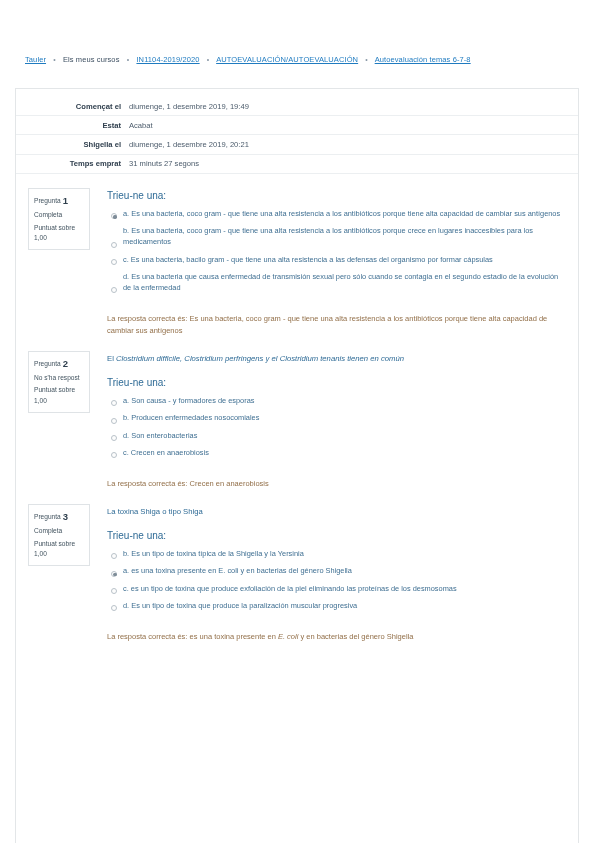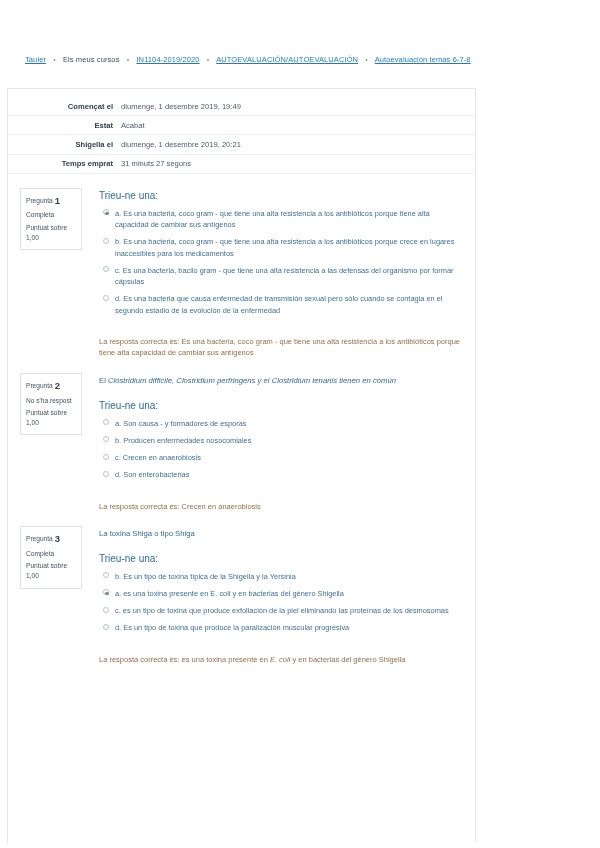--- a/index.html
+++ b/index.html
@@ -33,22 +33,22 @@
     color: #8b9aa8;
     padding: 0 5px;
     font-size: 7px;
     position: relative;
     top: -.5px;
   }
 
   
   .page-card {
     position: absolute;
-    left: 7px; top: 88px;
-    width: 469px; height: 755px;
+    left: 15px; top: 88px;
+    width: 564px; height: 755px;
     background: #ffffff;
     border: 1px solid #e3e6e8;
     border-bottom: none;
   }
 
   
   .summary {
     margin: 8px 0 0 0;
     width: 100%;
     border-collapse: collapse;
@@ -116,21 +116,21 @@
 
   .prompt {
     font-size: 10px;
     color: #2f6b96;
     margin-bottom: 7px;
   }
 
   .answers { }
   .ans {
     display: flex;
-    align-items: flex-start;
+    align-items: flex-end;
     font-size: 7.4px;
     color: #3f6f92;
     line-height: 1.52;
     margin-bottom: 6px;
   }
   .radio {
     flex: 0 0 auto;
     width: 6px; height: 6px;
     border: 1px solid #b9c2c9;
     border-radius: 50%;
@@ -242,25 +242,25 @@
         <div class="ans">
           <span class="radio"></span>
           <span class="atext"><span>a.</span>&nbsp;<span>Son causa - y formadores de esporas</span></span>
         </div>
         <div class="ans">
           <span class="radio"></span>
           <span class="atext"><span>b.</span>&nbsp;<span>Producen enfermedades nosocomiales</span></span>
         </div>
         <div class="ans">
           <span class="radio"></span>
+          <span class="atext"><span>d.</span>&nbsp;<span>Son enterobacterias</span></span>
+        </div>
+        <div class="ans">
+          <span class="radio"></span>
           <span class="atext"><span>c.</span>&nbsp;<span>Crecen en anaerobiosis</span></span>
-        </div>
-        <div class="ans">
-          <span class="radio"></span>
-          <span class="atext"><span>d.</span>&nbsp;<span>Son enterobacterias</span></span>
         </div>
       </div>
       <div class="feedback"><span>La resposta correcta és: Crecen en anaerobiosis</span><i></i><span></span></div>
     </div>
   </div>
 
   <div class="question">
     <div class="qinfo">
       <div class="qnum-line">
         <span>Pregunta</span><span class="qnum">3</span>

